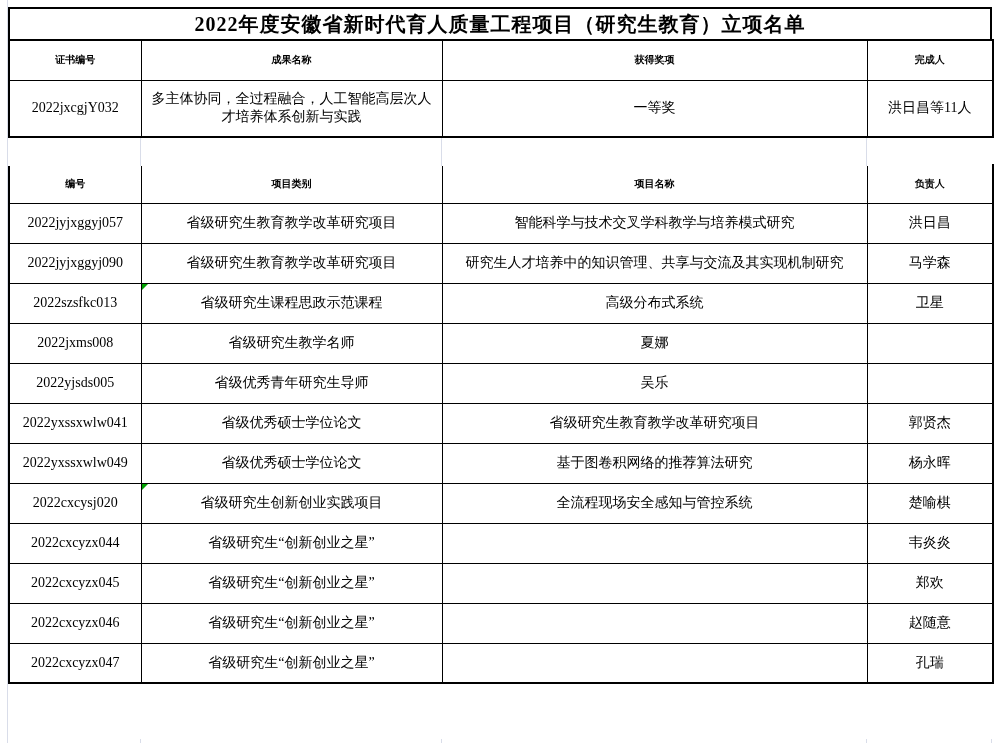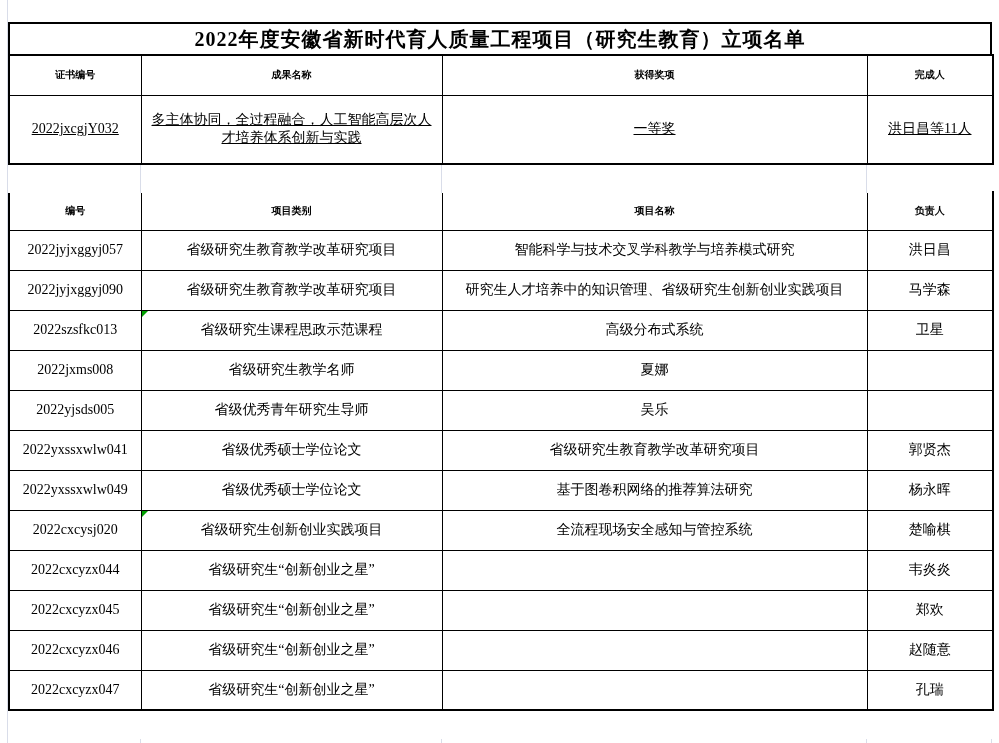--- a/index.html
+++ b/index.html
@@ -8,39 +8,39 @@
     --marker:#00a000;
     --text:#000000;
   }
   html,body{margin:0;padding:0;}
   body{
     width:999px;height:743px;background:#ffffff;overflow:hidden;
     font-family:"Liberation Serif","DejaVu Serif",serif;color:var(--text);
   }
   .sheet{position:relative;width:999px;height:743px;background:#ffffff;}
   .page-vl{position:absolute;left:7px;top:0;width:1px;height:743px;background:var(--grid);}
-  .doc{position:absolute;left:8px;top:22px;width:984px;}
+  .doc{position:absolute;left:8px;top:7px;width:984px;}
   .title-box{
     box-sizing:border-box;width:984px;height:34px;border:2px solid var(--border);
     display:flex;align-items:center;justify-content:center;
     font-weight:bold;font-size:20px;letter-spacing:1px;background:#fff;
   }
   table.tbl{
     border-collapse:collapse;table-layout:fixed;width:984px;margin-top:-2px;
     border:2px solid var(--border);background:#fff;
   }
   .tbl th,.tbl td{
     box-sizing:border-box;border:1.5px solid var(--border);
     text-align:center;vertical-align:middle;padding:2px 8px;
     position:relative;overflow:hidden;
   }
   .tbl th{font-weight:bold;font-size:10px;}
   .tbl td{font-size:14px;}
   .t1 thead tr{height:40px;}
-  .t1 tbody tr{height:69px;text-decoration:underline;}
+  .t1 tbody tr{height:57px;}
   .t2 thead tr{height:38px;}
   .t2 tbody tr{height:40px;}
   .spacer{
     position:relative;box-sizing:border-box;width:984px;height:28px;background:#fff;
   }
   .spacer .vl,.below .vl{position:absolute;top:0;bottom:0;width:1px;background:var(--grid);}
   .below{position:absolute;left:8px;top:739px;width:984px;height:4px;background:#fff;}
   .err-marker{
     position:absolute;left:0;top:0;width:0;height:0;
     border-top:6px solid var(--marker);border-right:6px solid transparent;
@@ -105,21 +105,21 @@
       <tbody>
           <tr>
             <td class="id-cell">2022jyjxggyj057</td>
             <td>省级研究生教育教学改革研究项目</td>
             <td>智能科学与技术交叉学科教学与培养模式研究</td>
             <td>洪日昌</td>
           </tr>
           <tr>
             <td class="id-cell">2022jyjxggyj090</td>
             <td>省级研究生教育教学改革研究项目</td>
-            <td>研究生人才培养中的知识管理、省级研究生创新创业实践项目</td>
+            <td>研究生人才培养中的知识管理、共享与交流及其实现机制研究</td>
             <td>马学森</td>
           </tr>
           <tr>
             <td class="id-cell">2022szsfkc013</td>
             <td>省级研究生课程思政示范课程<span class="err-marker"></span></td>
             <td>高级分布式系统</td>
             <td>卫星</td>
           </tr>
           <tr>
             <td class="id-cell">2022jxms008</td>

